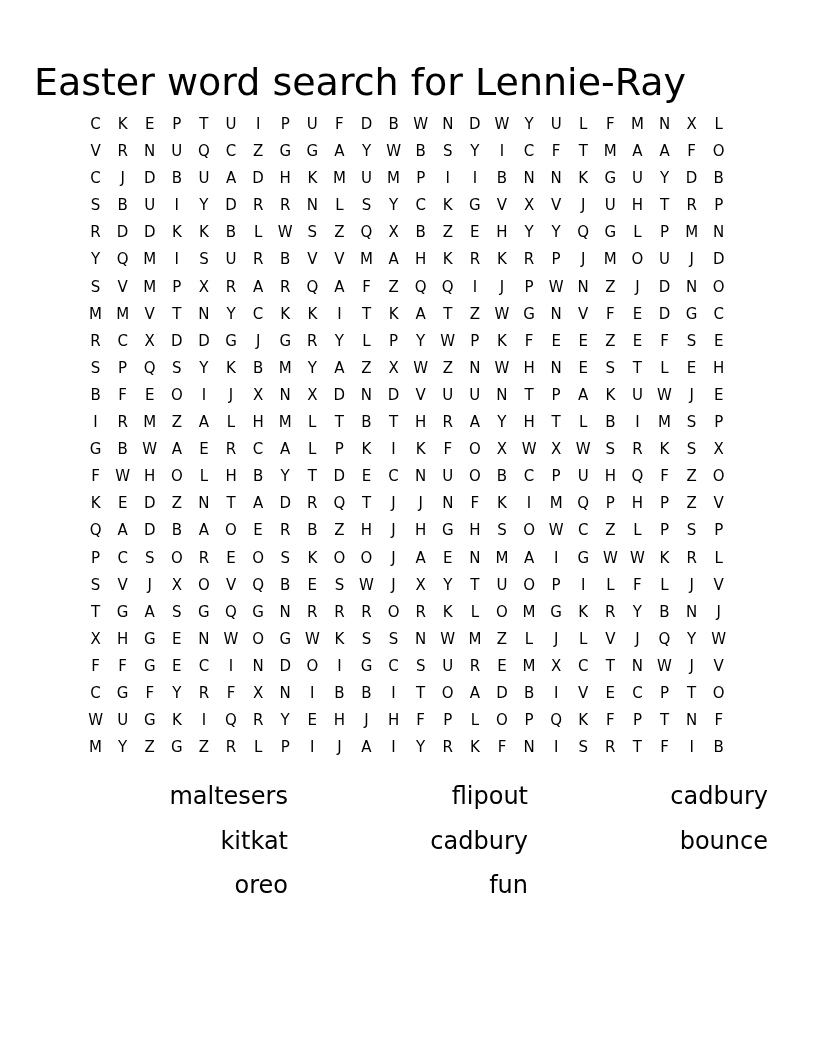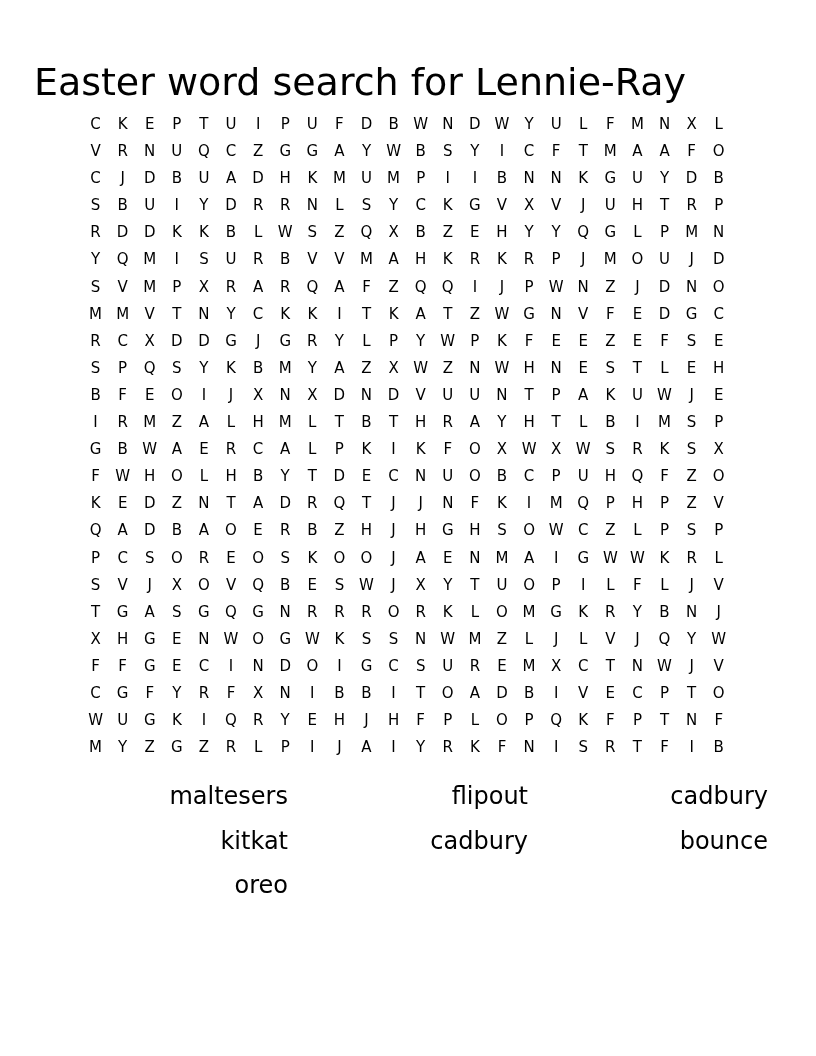--- a/index.html
+++ b/index.html
@@ -648,13 +648,14 @@
   </div>
 
 <div class="words" id="words">
     <div class="word">maltesers</div>
     <div class="word">flipout</div>
     <div class="word">cadbury</div>
     <div class="word">kitkat</div>
     <div class="word">cadbury</div>
     <div class="word">bounce</div>
     <div class="word">oreo</div>
+    <div class="word">fun</div>
   </div>
 
 </body></html>

